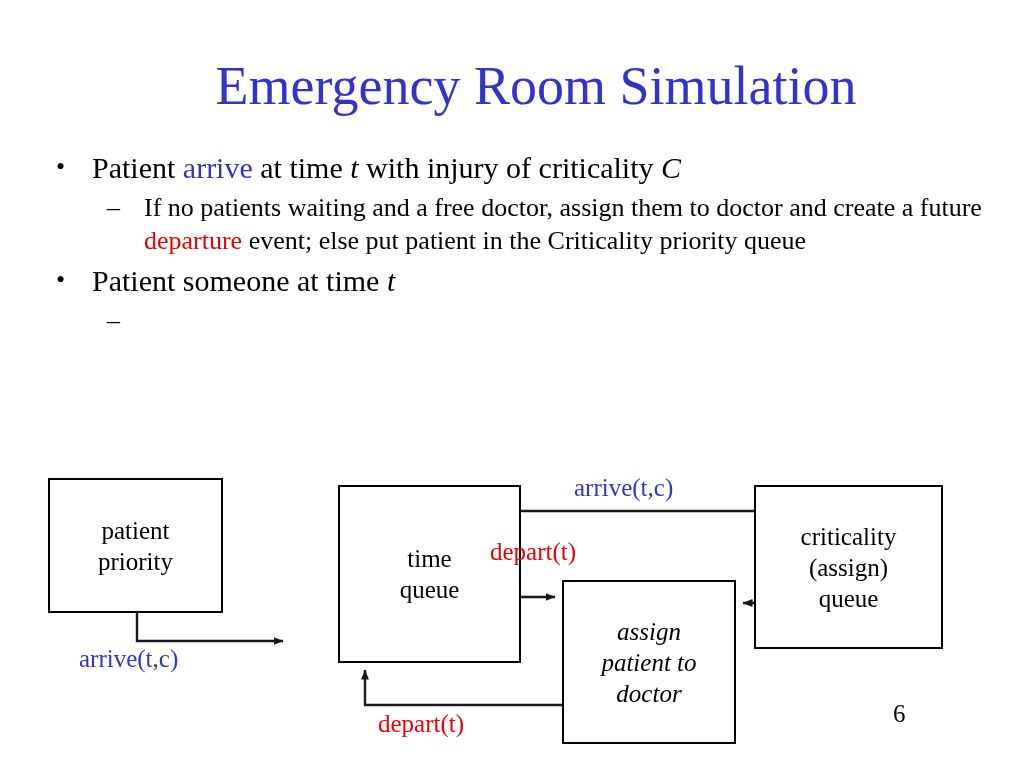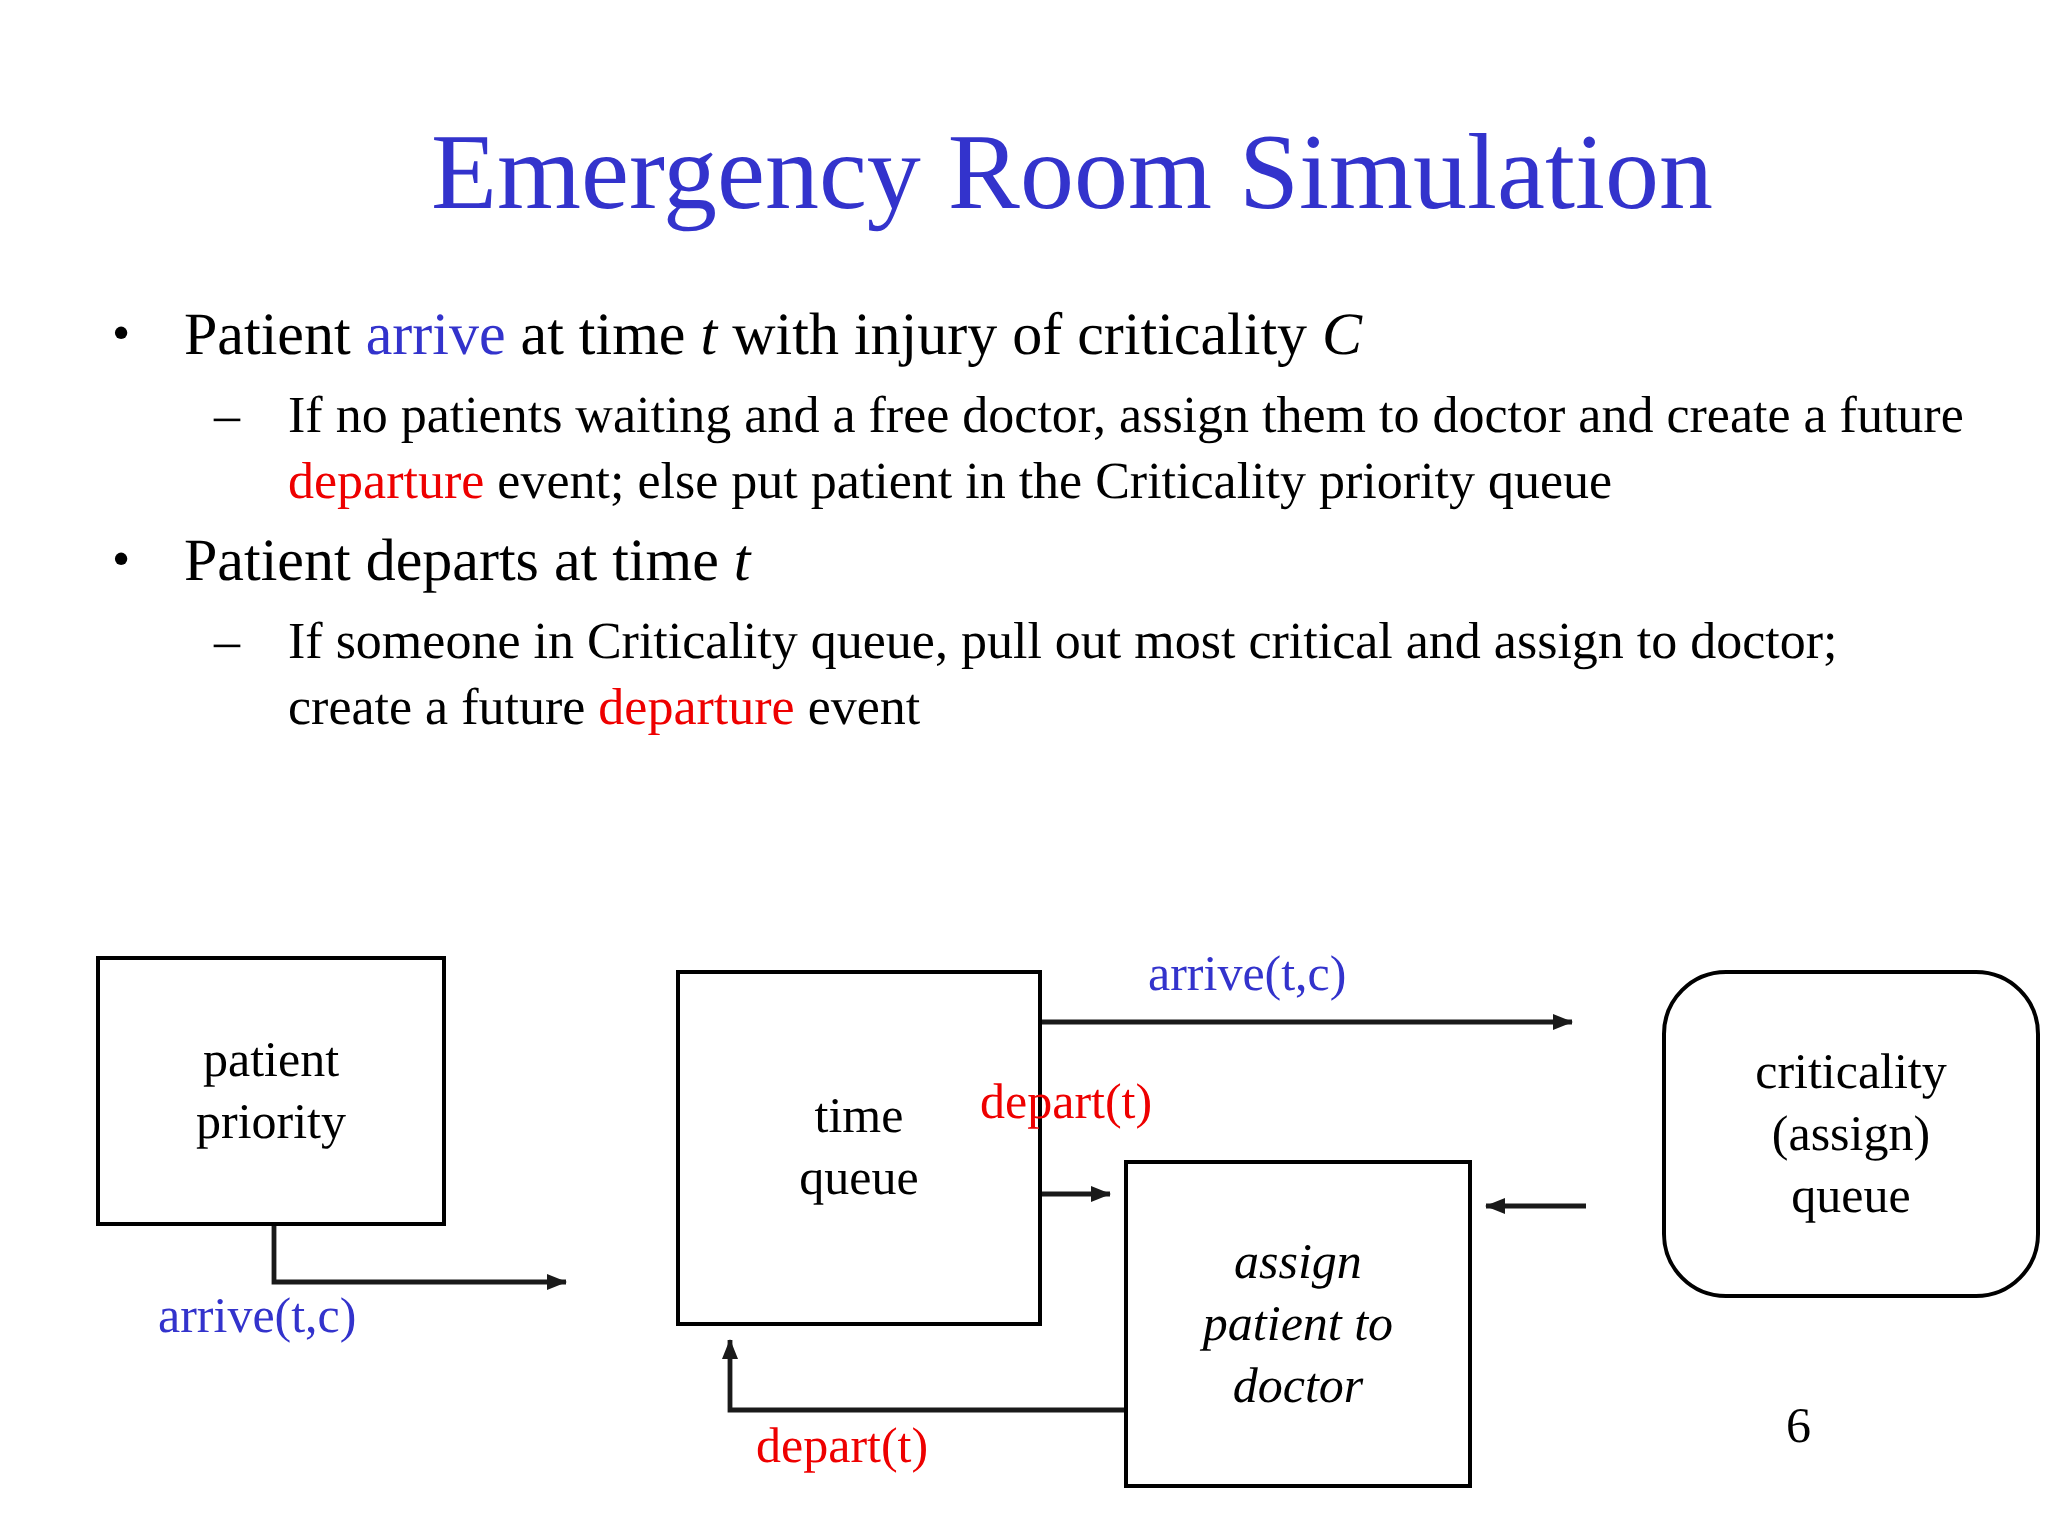--- a/index.html
+++ b/index.html
@@ -91,21 +91,21 @@
     align-items: center;
     justify-content: center;
     text-align: center;
     font-size: 25px;
     line-height: 31px;
     box-sizing: border-box;
   }
   #box-patient-generator { left: 48px;  top: 478px; width: 175px; height: 135px; }
   #box-time-queue        { left: 290px; top: 485px; width: 183px; height: 178px; margin-left: 48px; }
   #box-assign-doctor     { left: 562px; top: 580px; width: 174px; height: 164px; font-style: italic; }
-  #box-criticality-queue { left: 831px; top: 485px; width: 189px; height: 164px; border-radius: 32px; }
+  #box-criticality-queue { left: 754px; top: 485px; width: 189px; height: 164px; }
 
   .edge-label {
     position: absolute;
     font-size: 25px;
     line-height: 28px;
     white-space: nowrap;
   }
   #label-arrive-gen    { left: 79px;  top: 645px; color: #3333cc; }
   #label-arrive-tq     { left: 574px; top: 474px; color: #3333cc; }
   #label-depart-tq     { left: 490px; top: 538px; color: #ee0000; }
@@ -131,26 +131,25 @@
     <span><span>Patient </span><span class="kw-blue">arrive</span><span> at time </span><span class="it">t</span><span> with injury of criticality </span><span class="it">C</span></span>
   </div>
 
   <div class="bullet-l2">
     <span class="marker">–</span>
     <span><span>If no patients waiting and a free doctor, assign them to doctor and create a future </span><span class="kw-red">departure</span><span> event; else put patient in the Criticality priority queue</span></span>
   </div>
 
   <div class="bullet-l1">
     <span class="marker">•</span>
-    <span><span>Patient departs at time </span><span class="it">t</span></span>
+    <span><span>Patient someone at time </span><span class="it">t</span></span>
   </div>
 
   <div class="bullet-l2">
     <span class="marker">–</span>
-    <span><span>If someone in Criticality queue, pull out most critical and assign to doctor; create a future </span><span class="kw-red">departure</span><span> event</span></span>
   </div>
 
 </div>
 
 <div id="diagram">
   <svg width="1024" height="768" viewBox="0 0 1024 768">
     <defs>
       <marker id="arrowhead" markerWidth="10" markerHeight="8" refX="9.5" refY="4" orient="auto" markerUnits="userSpaceOnUse">
         <path d="M0,0 L10,4 L0,8 z" fill="#1a1a1a"></path>
       </marker>

